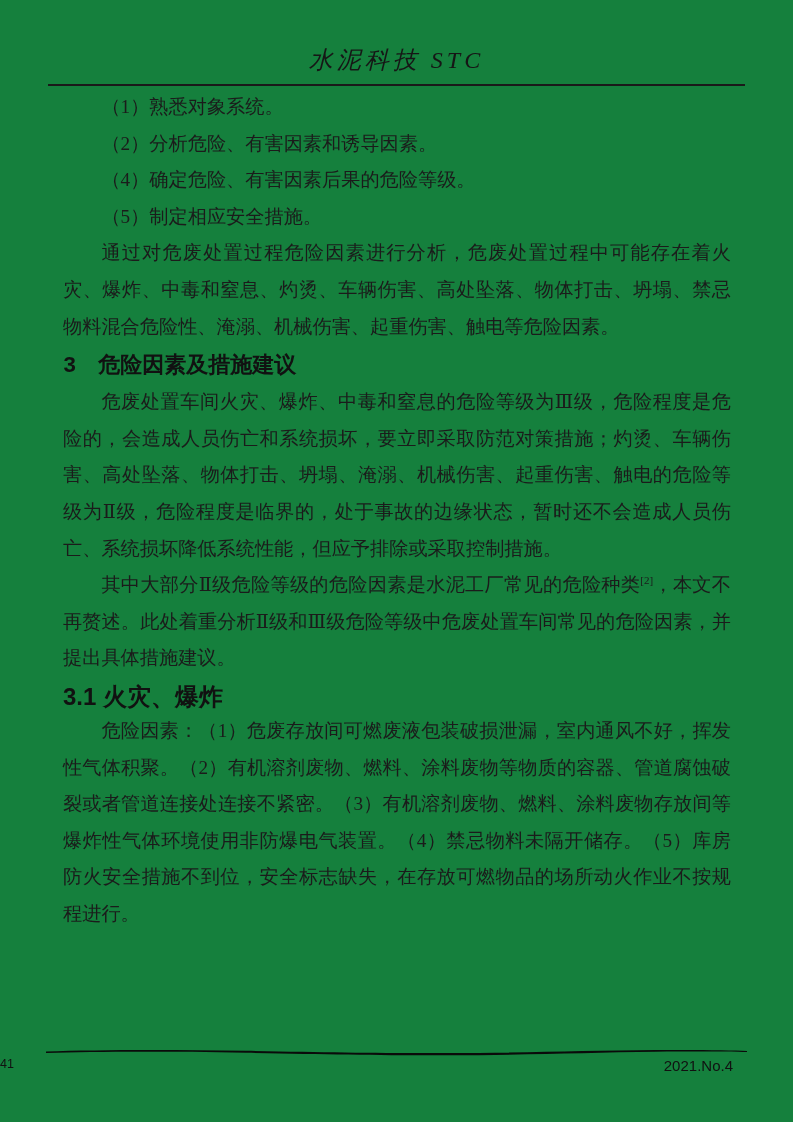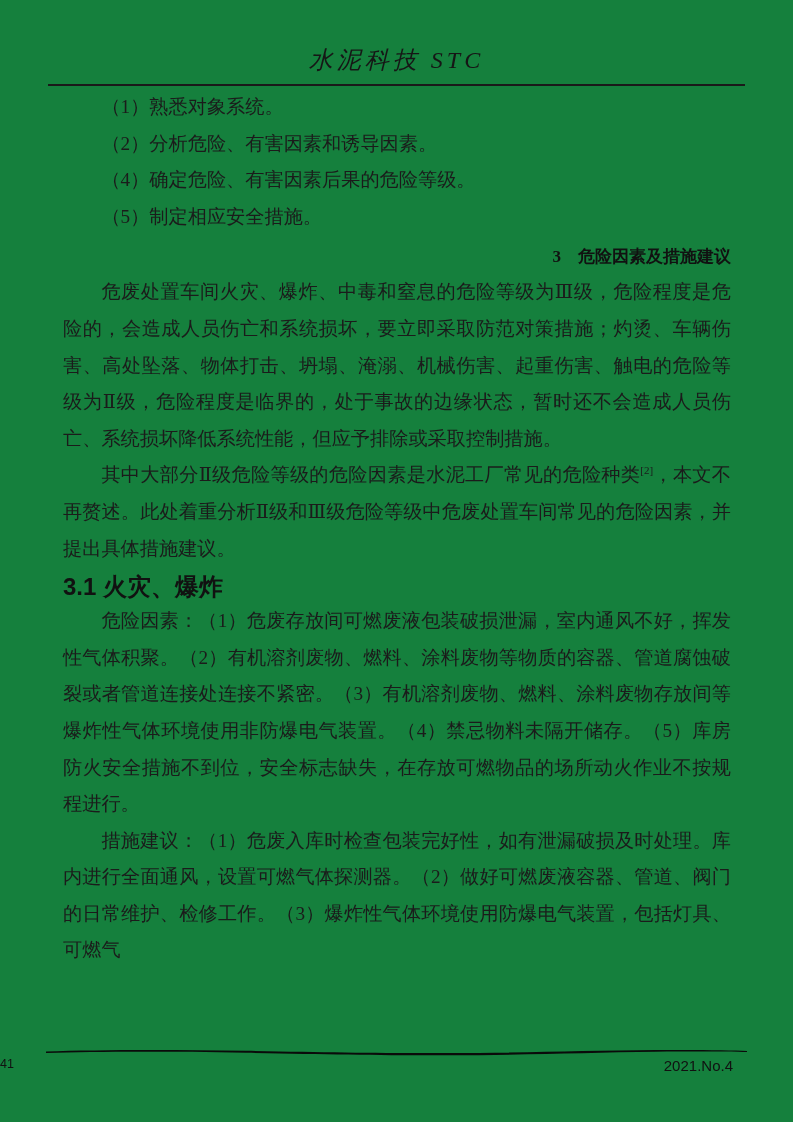--- a/index.html
+++ b/index.html
@@ -46,25 +46,25 @@
   .list-line {
     padding-left: 2em;
     text-align: left;
   }
   .para {
     margin: 0;
     text-indent: 2em;
   }
   .sec-heading {
     margin: 5px 0 1px 0;
-    font-size: 17px;
+    font-size: 22px;
     line-height: 33px;
     font-weight: bold;
-    text-align: right;
-    font-family: Liberation Serif, serif;
+    text-align: left;
+    font-family: Liberation Mono, monospace;
     color: #111;
   }
   .subsec-heading {
     margin: 4px 0 1px 0;
     font-size: 24px;
     line-height: 31px;
     font-weight: bold;
     text-align: left;
     font-family: "Liberation Sans", "DejaVu Sans", sans-serif;
     color: #111;
@@ -108,32 +108,32 @@
 
   <div class="header-rule"></div>
 
   <div class="article-body">
 
     <div class="list-line">（1）熟悉对象系统。</div>
     <div class="list-line">（2）分析危险、有害因素和诱导因素。</div>
     <div class="list-line">（4）确定危险、有害因素后果的危险等级。</div>
     <div class="list-line">（5）制定相应安全措施。</div>
 
+    <p class="para">通过对危废处置过程危险因素进行分析，危废处置过程中可能存在着火灾、爆炸、中毒和窒息、灼烫、车辆伤害、高处坠落、物体打击、坍塌、禁忌物料混合危险性、淹溺、机械伤害、起重伤害、触电等危险因素。</p>
 
     <h2 class="sec-heading">3　危险因素及措施建议</h2>
 
     <p class="para">危废处置车间火灾、爆炸、中毒和窒息的危险等级为Ⅲ级，危险程度是危险的，会造成人员伤亡和系统损坏，要立即采取防范对策措施；灼烫、车辆伤害、高处坠落、物体打击、坍塌、淹溺、机械伤害、起重伤害、触电的危险等级为Ⅱ级，危险程度是临界的，处于事故的边缘状态，暂时还不会造成人员伤亡、系统损坏降低系统性能，但应予排除或采取控制措施。</p>
 
     <p class="para"><span>其中大部分Ⅱ级危险等级的危险因素是水泥工厂常见的危险种类</span><sup class="cite">[2]</sup><span>，本文不再赘述。此处着重分析Ⅱ级和Ⅲ级危险等级中危废处置车间常见的危险因素，并提出具体措施建议。</span></p>
 
     <h3 class="subsec-heading">3.1 火灾、爆炸</h3>
 
     <p class="para">危险因素：（1）危废存放间可燃废液包装破损泄漏，室内通风不好，挥发性气体积聚。（2）有机溶剂废物、燃料、涂料废物等物质的容器、管道腐蚀破裂或者管道连接处连接不紧密。（3）有机溶剂废物、燃料、涂料废物存放间等爆炸性气体环境使用非防爆电气装置。（4）禁忌物料未隔开储存。（5）库房防火安全措施不到位，安全标志缺失，在存放可燃物品的场所动火作业不按规程进行。</p>
 
-    <p class="para">措施建议：（1）危废入库时检查包装完好性，如有泄漏破损及时处理。库内进行全面通风，设置可燃气体探测器。（2）做好可燃废液容器、管道、阀门的日常维护、检修工作。（3）爆炸性气体环境使用防爆电气装置，包括灯具、可燃气</p>
 
   </div>
 
   <svg class="footer-rule-svg" width="701" height="10" viewBox="0 0 701 10">
     <path fill="#0a0a0a" d="M0 4.6
       C 50 2.8, 120 2.6, 200 3.8
       C 280 5.2, 330 6.2, 400 6.0
       C 480 5.8, 540 3.6, 610 3.0
       C 650 2.7, 685 3.1, 701 3.9
       L 701 5.1

